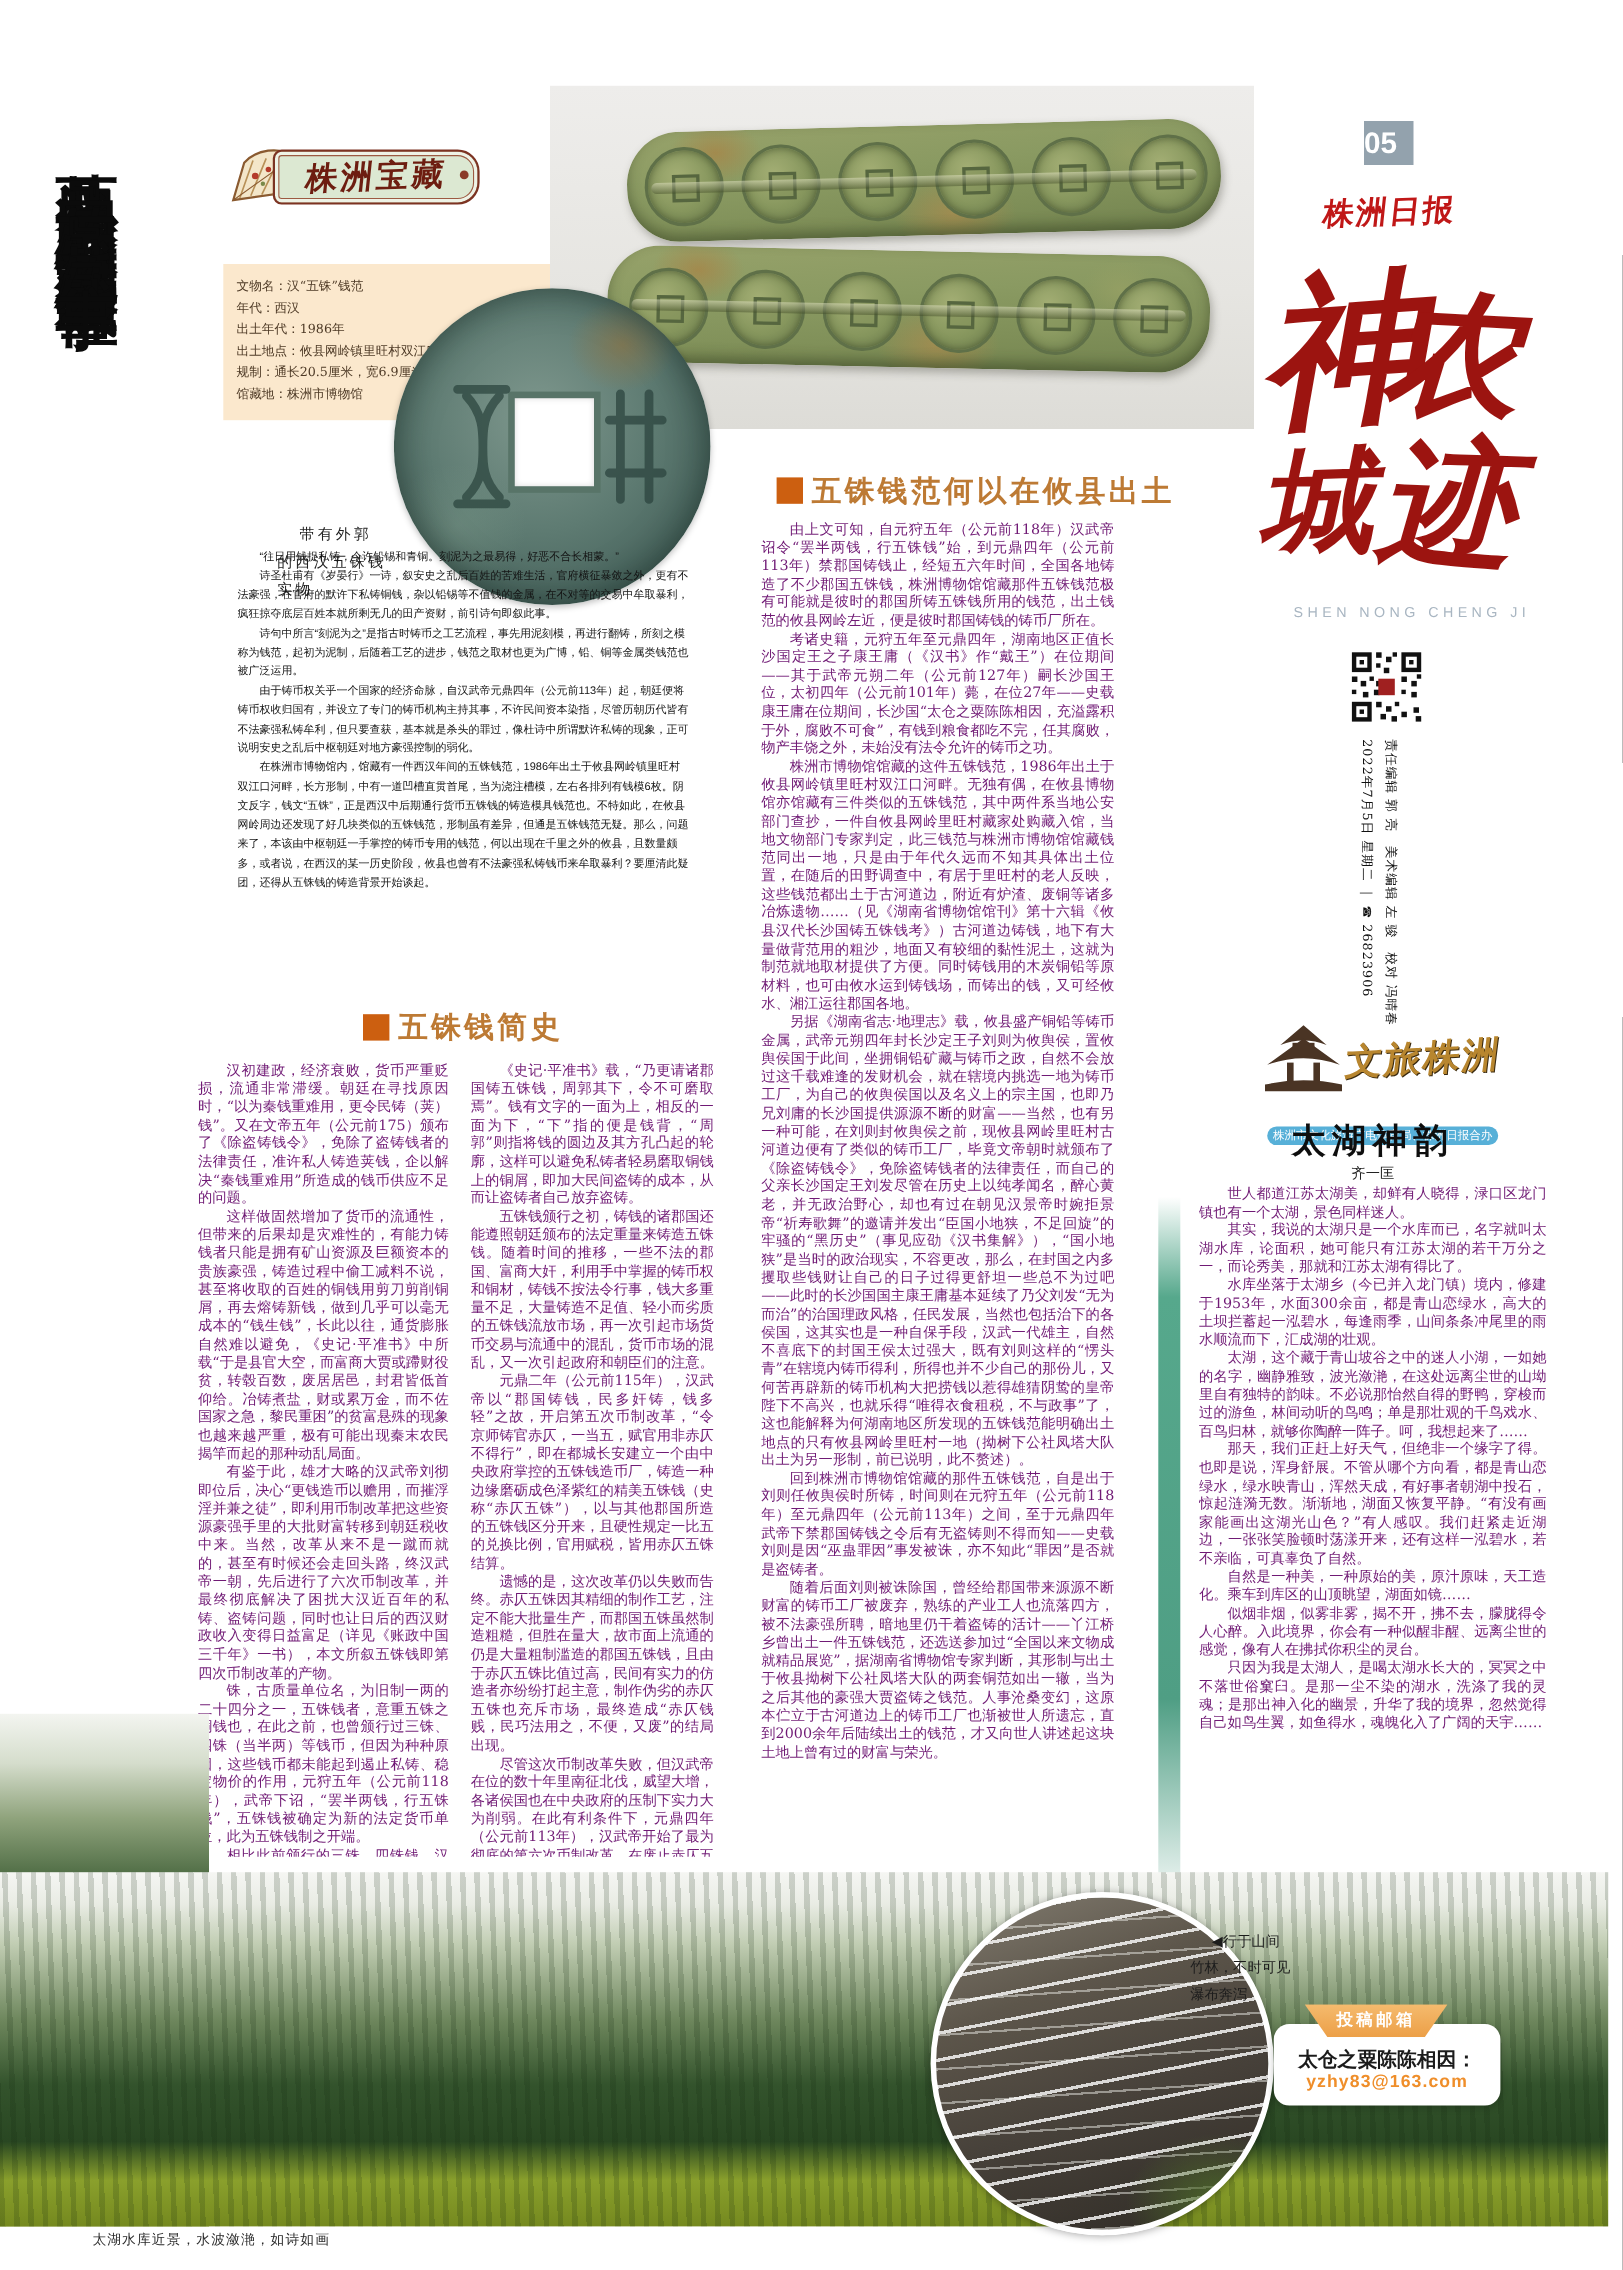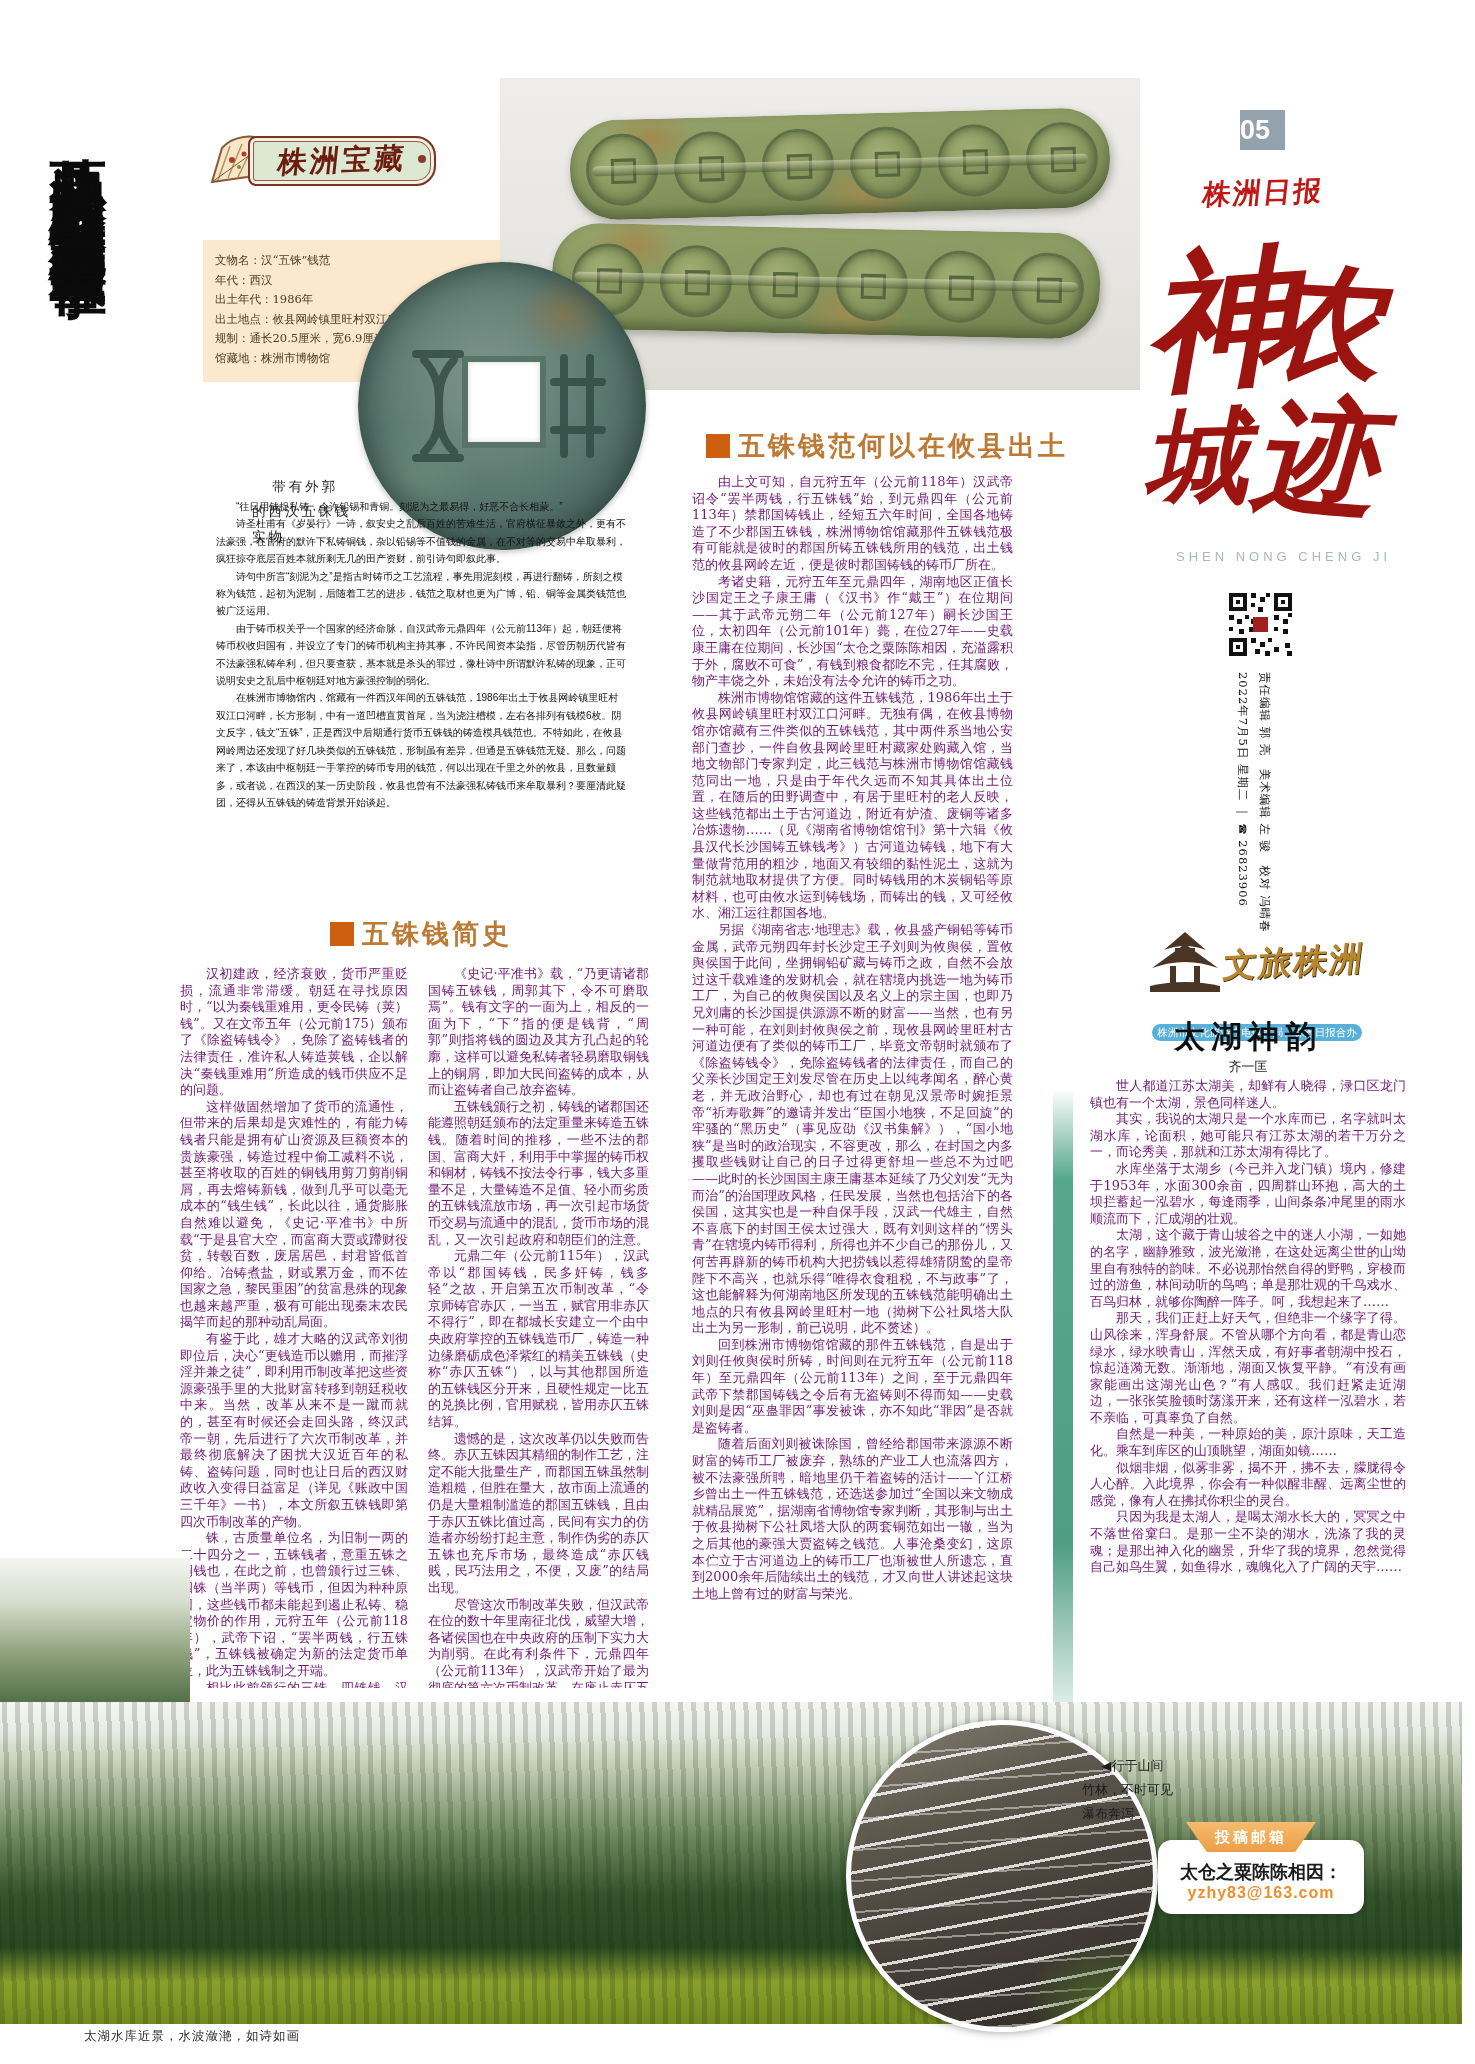--- a/index.html
+++ b/index.html
@@ -333,23 +333,23 @@
   </svg>
   <div class="abs" id="culture-logo-text">文旅株洲</div>
   <div class="abs" id="culture-ribbon">株洲市文化旅游广电体育局、株洲日报合办</div>
 
   <div class="abs" id="side-title">太湖神韵</div>
   <div class="abs" id="side-author">齐一匡</div>
   <div class="abs" id="divider"></div>
   <div class="abs bodycol" id="sidecol">
       <p class="para">世人都道江苏太湖美，却鲜有人晓得，渌口区龙门镇也有一个太湖，景色同样迷人。</p>
       <p class="para">其实，我说的太湖只是一个水库而已，名字就叫太湖水库，论面积，她可能只有江苏太湖的若干万分之一，而论秀美，那就和江苏太湖有得比了。</p>
-      <p class="para">水库坐落于太湖乡（今已并入龙门镇）境内，修建于1953年，水面300余亩，四周群山环抱，高大的土坝拦蓄起一泓碧水，每逢雨季，山间条条冲尾里的雨水顺流而下，汇成湖的壮观。</p>
+      <p class="para">水库坐落于太湖乡（今已并入龙门镇）境内，修建于1953年，水面300余亩，都是青山恋绿水，高大的土坝拦蓄起一泓碧水，每逢雨季，山间条条冲尾里的雨水顺流而下，汇成湖的壮观。</p>
       <p class="para">太湖，这个藏于青山坡谷之中的迷人小湖，一如她的名字，幽静雅致，波光潋滟，在这处远离尘世的山坳里自有独特的韵味。不必说那怡然自得的野鸭，穿梭而过的游鱼，林间动听的鸟鸣；单是那壮观的千鸟戏水、百鸟归林，就够你陶醉一阵子。呵，我想起来了……</p>
-      <p class="para">那天，我们正赶上好天气，但绝非一个缘字了得。山风徐来，浑身舒展。不管从哪个方向看，都是青山恋绿水，绿水映青山，浑然天成，有好事者朝湖中投石，惊起涟漪无数。渐渐地，湖面又恢复平静。“有没有画家能画出这湖光山色？”有人感叹。我们赶紧走近湖边，一张张笑脸顿时荡漾开来，还有这样一泓碧水，若不亲临，可真辜负了自然。</p>
+      <p class="para">那天，我们正赶上好天气，但绝非一个缘字了得。也即是说，浑身舒展。不管从哪个方向看，都是青山恋绿水，绿水映青山，浑然天成，有好事者朝湖中投石，惊起涟漪无数。渐渐地，湖面又恢复平静。“有没有画家能画出这湖光山色？”有人感叹。我们赶紧走近湖边，一张张笑脸顿时荡漾开来，还有这样一泓碧水，若不亲临，可真辜负了自然。</p>
       <p class="para">自然是一种美，一种原始的美，原汁原味，天工造化。乘车到库区的山顶眺望，湖面如镜……</p>
       <p class="para">似烟非烟，似雾非雾，揭不开，拂不去，朦胧得令人心醉。入此境界，你会有一种似醒非醒、远离尘世的感觉，像有人在拂拭你积尘的灵台。</p>
       <p class="para">只因为我是太湖人，是喝太湖水长大的，冥冥之中不落世俗窠臼。是那一尘不染的湖水，洗涤了我的灵魂；是那出神入化的幽景，升华了我的境界，忽然觉得自己如鸟生翼，如鱼得水，魂魄化入了广阔的天宇……</p>
     </div>
 
   <div class="abs" id="photo-left"></div>
   <div class="abs" id="photo-main"></div>
   <div class="abs" id="waterfall"></div>
   <div class="abs" id="waterfall-caption">
       <p class="cap-line">◀行于山间</p>

